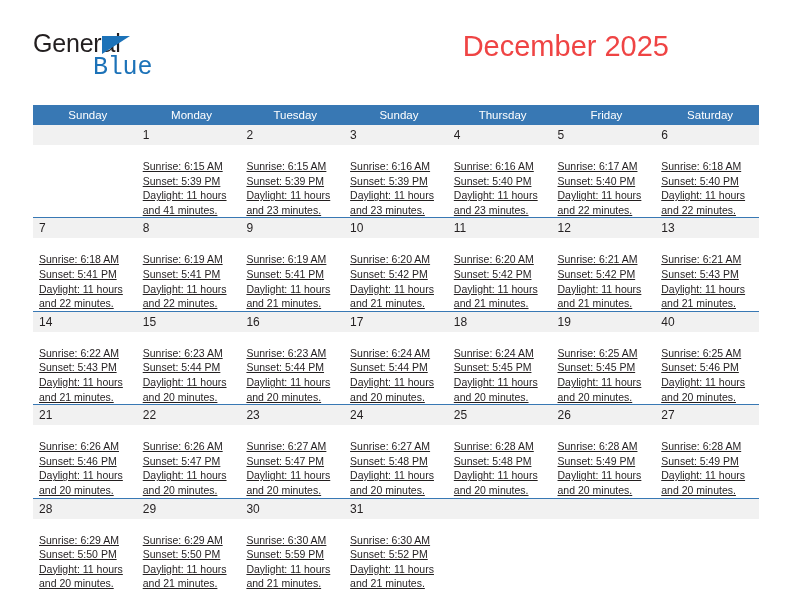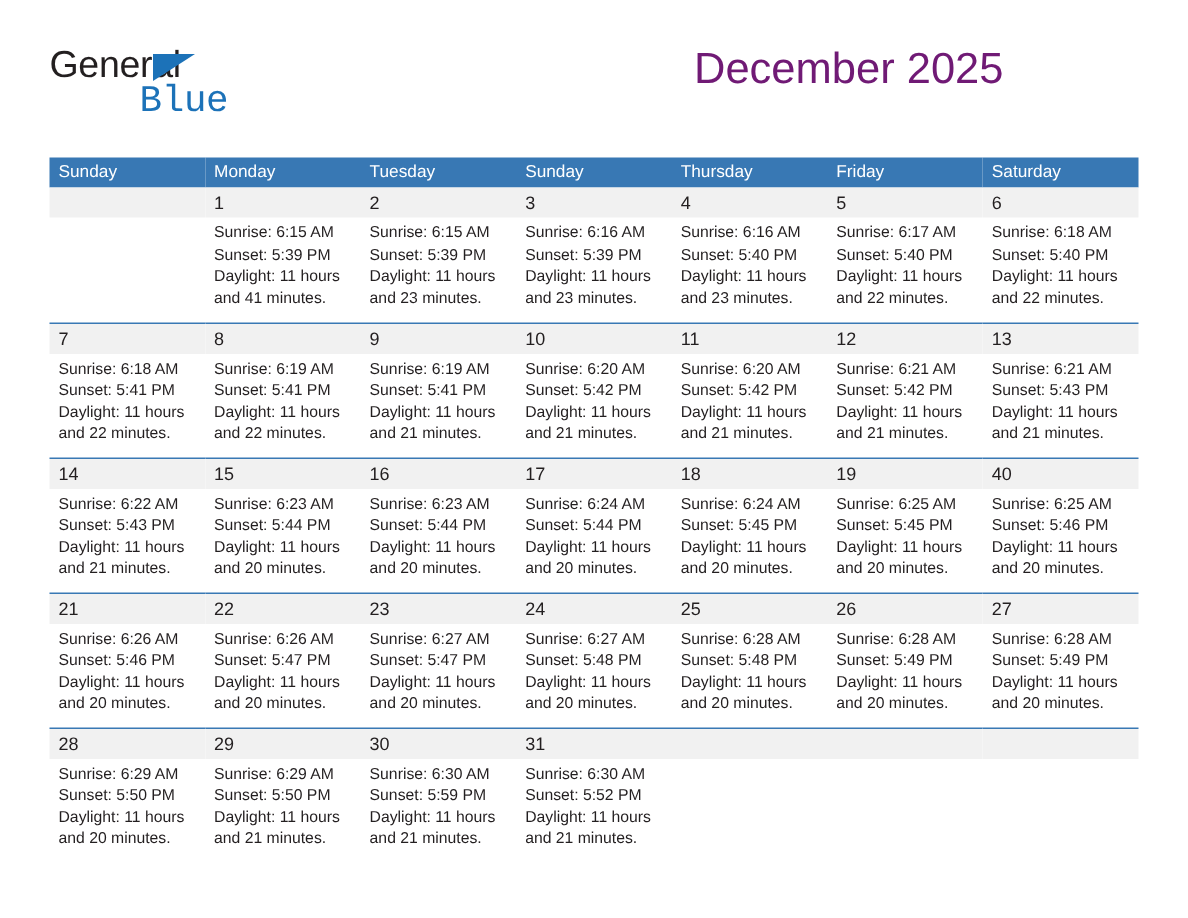--- a/index.html
+++ b/index.html
@@ -67,21 +67,21 @@
   }
   .titles {
     position: absolute;
     right: 0;
     top: 0;
     text-align: right;
   }
   .cal-title {
     font-size: 29px;
     line-height: 36px;
-    color: #701a75;
+    color: #ef4444;
     font-weight: normal;
     white-space: nowrap;
   }
   .cal-subtitle {
     font-size: 15px;
     line-height: 22px;
     color: #231f20;
     white-space: nowrap;
     margin-top: 2px;
   }
@@ -93,21 +93,21 @@
     top: 105px;
     width: 726px;
     border-collapse: collapse;
     table-layout: fixed;
   }
   .calendar th {
     background: #3878b4;
     color: #ffffff;
     font-size: 11.5px;
     font-weight: normal;
-    text-align: left;
+    text-align: center;
     padding: 4px 0 4px 6px;
     height: 20px;
     box-sizing: border-box;
     border: none;
   }
   .daycell {
     vertical-align: top;
     padding: 0;
     height: 90px;
     box-sizing: border-box;
@@ -125,24 +125,25 @@
     line-height: 16px;
     color: #231f20;
     padding: 2px 0 2px 6px;
     height: 20px;
     box-sizing: border-box;
   }
   .daynum.empty {
     color: transparent;
   }
   .info {
-    padding: 3px 4px 0 6px;
+    padding: 14px 4px 0 6px;
     font-size: 10.5px;
     line-height: 14.6px;
     color: #231f20;
+    text-decoration: underline;
   }
   .info div {
     white-space: nowrap;
   }
   .info.empty {
     visibility: hidden;
   }
 </style>
 </head>
 <body>

